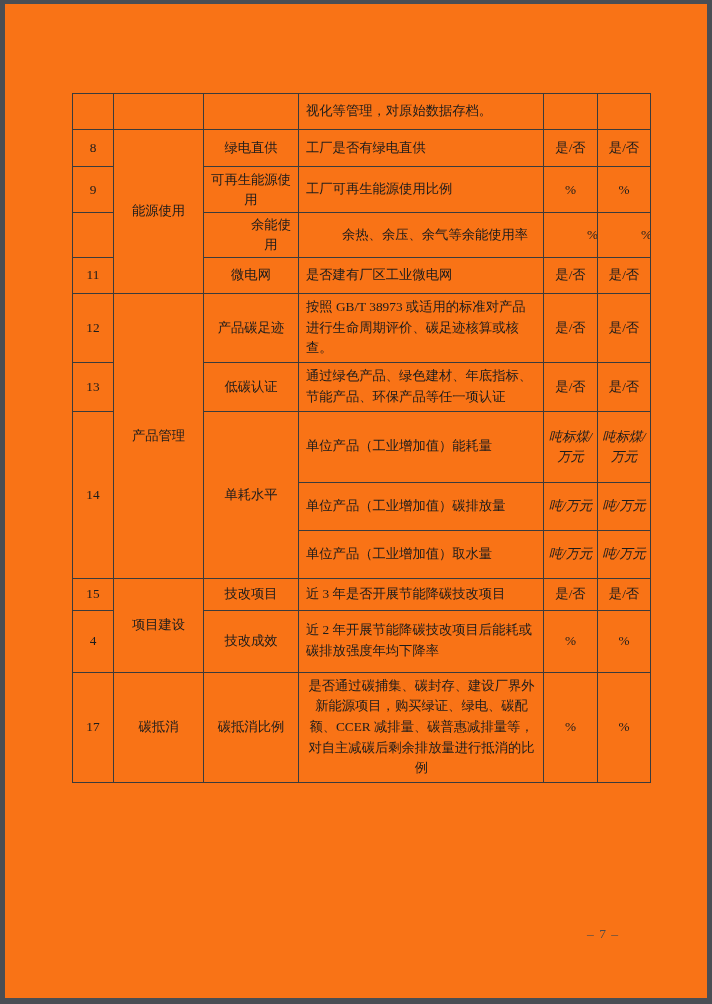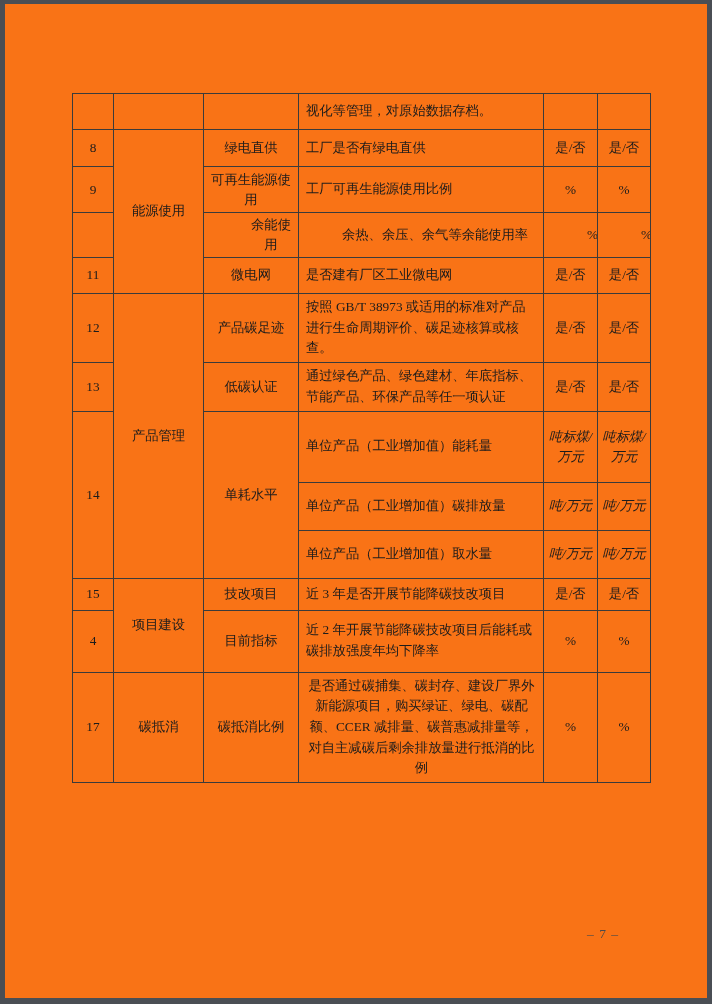--- a/index.html
+++ b/index.html
@@ -167,21 +167,21 @@
         <td>15</td>
         <td rowspan="2">项目建设</td>
         <td>技改项目</td>
         <td class="c-desc">近 3 年是否开展节能降碳技改项目</td>
         <td>是/否</td>
         <td>是/否</td>
       </tr>
 
       <tr class="rh-16">
         <td>4</td>
-        <td>目前指标</td>
+        <td>技改成效</td>
         <td class="c-desc">近 2 年开展节能降碳技改项目后能耗或碳排放强度年均下降率</td>
         <td>%</td>
         <td>%</td>
       </tr>
 
       <tr class="rh-17">
         <td>17</td>
         <td>碳抵消</td>
         <td>碳抵消比例</td>
         <td class="c-desc">是否通过碳捕集、碳封存、建设厂界外新能源项目，购买绿证、绿电、碳配额、CCER 减排量、碳普惠减排量等，对自主减碳后剩余排放量进行抵消的比例</td>

